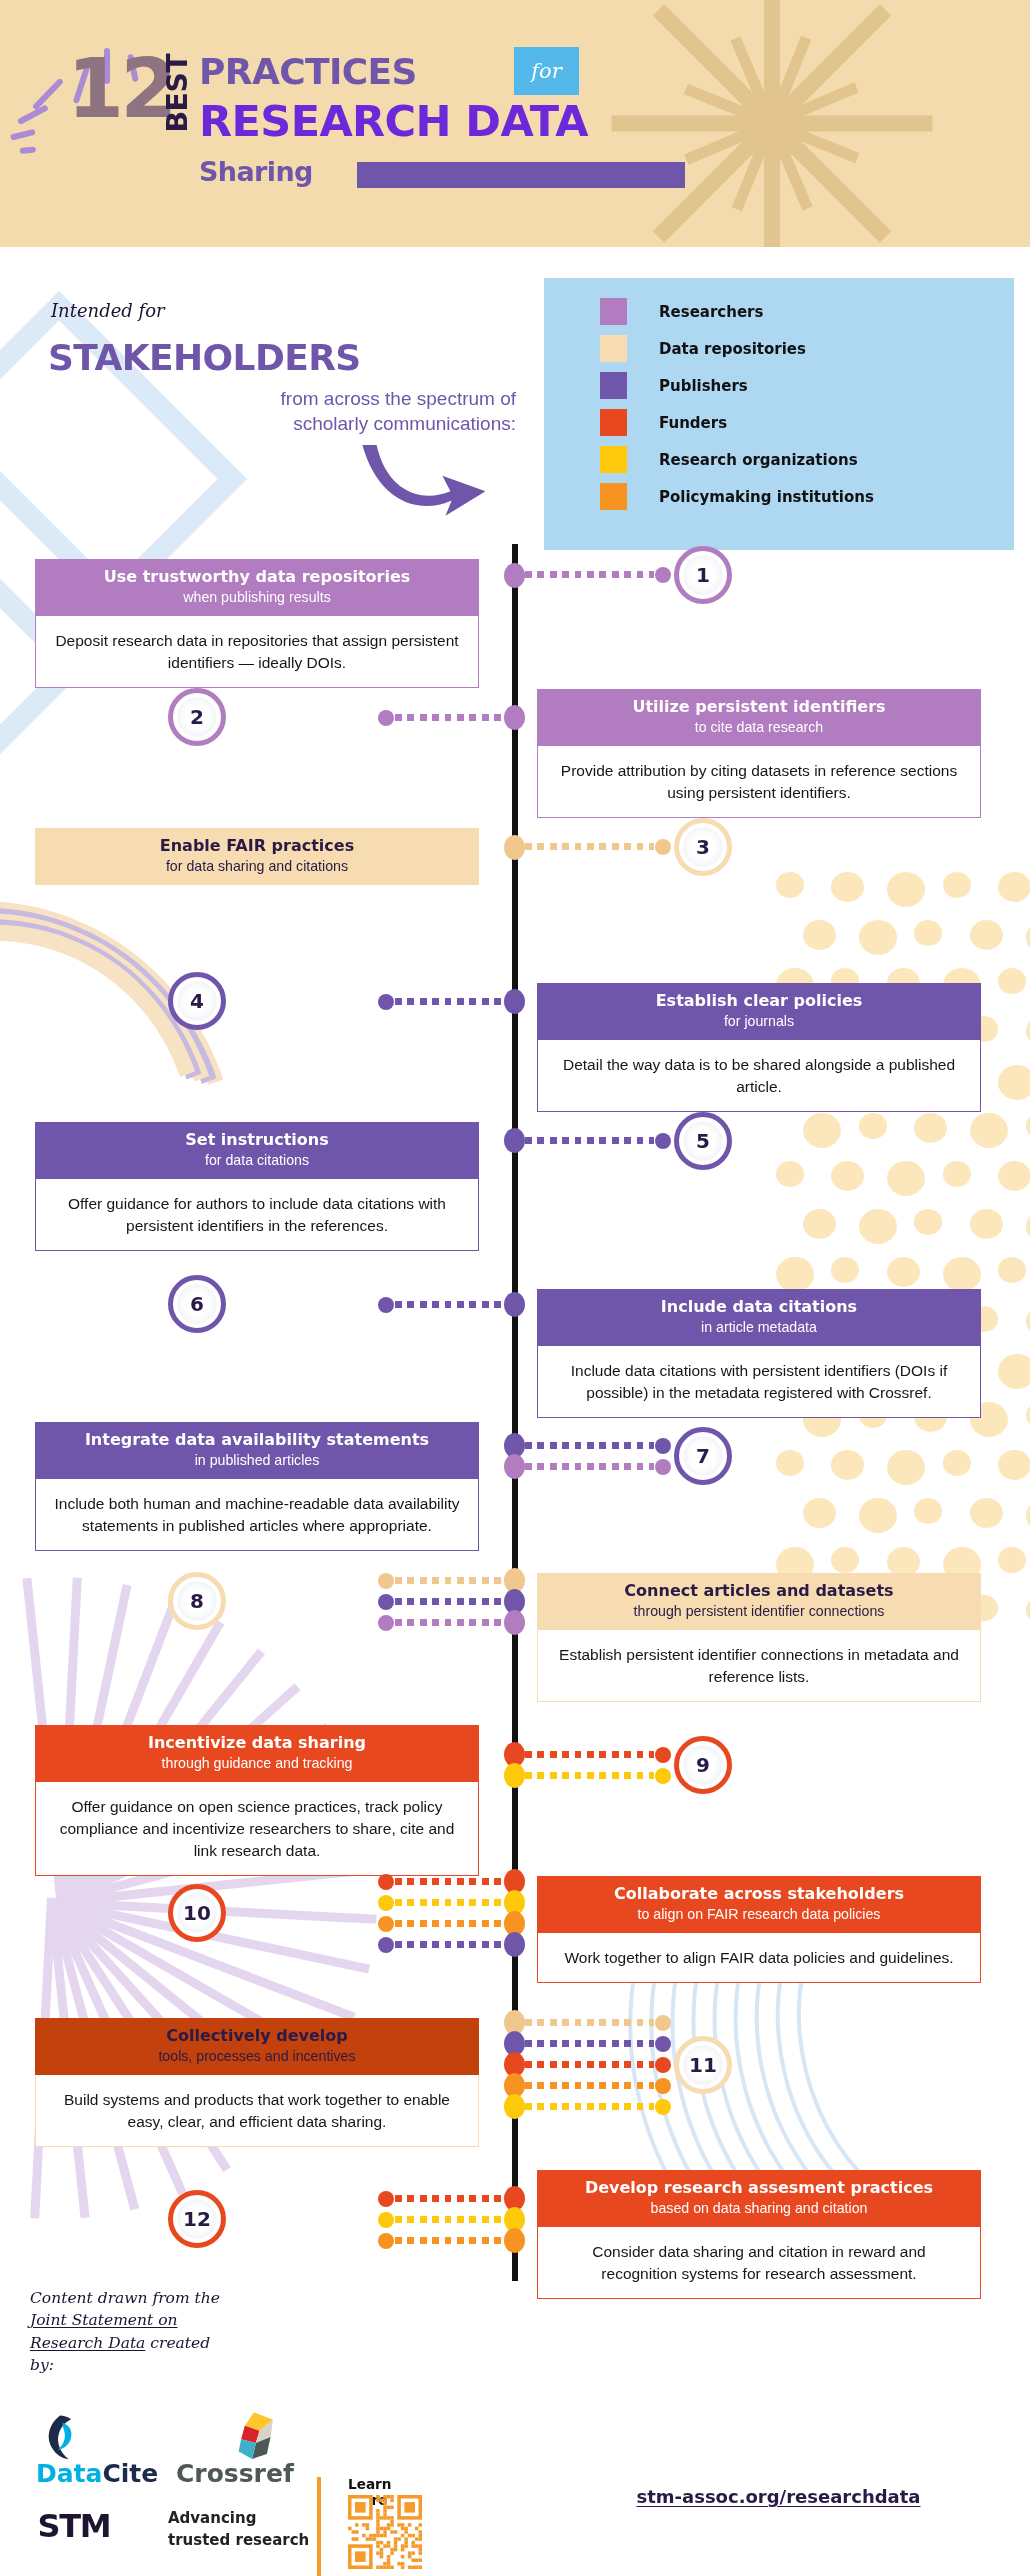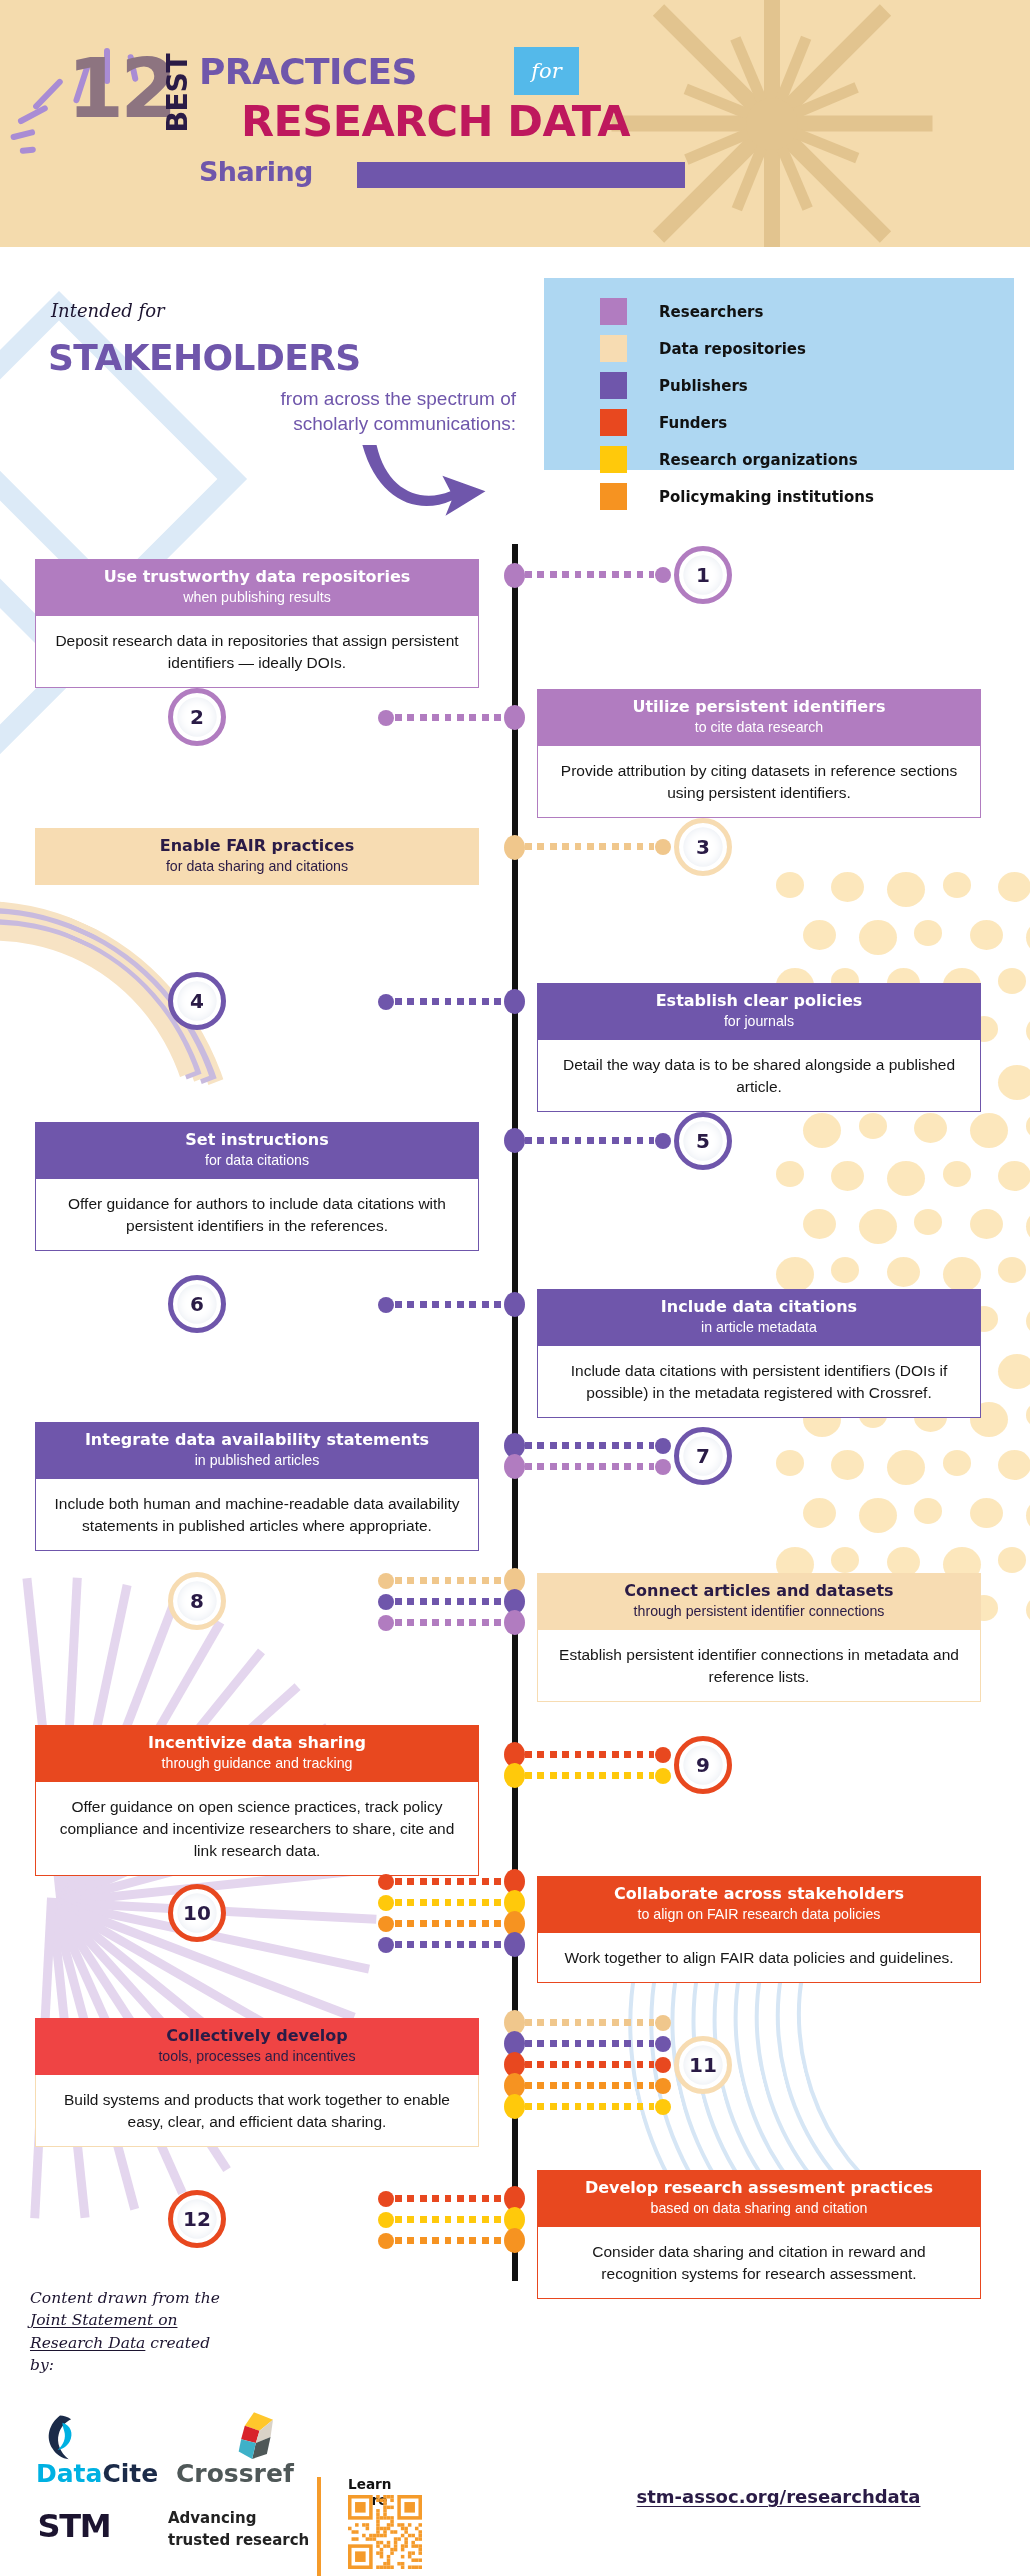--- a/index.html
+++ b/index.html
@@ -40,23 +40,22 @@
     position:absolute; left:514px; top:47px; width:65px; height:48px;
     background:#54b9ea;
   }
   .forbox span{
     display:block; text-align:center; line-height:48px;
     font-family:"DejaVu Serif", serif; font-style:italic;
     font-size:21px; color:#fff;
   }
   .resdata{
     position:absolute; left:199px; top:96px;
-    font-size:43px; font-weight:900; color:#be185d; letter-spacing:-0.6px;
+    font-size:43px; font-weight:900; color:#6d28d9; letter-spacing:-0.6px;
     font-family:"DejaVu Sans", sans-serif;
-    margin-left:42px;
   }
   .sharing{
     position:absolute; left:199px; top:156px;
     font-size:27px; font-weight:900; color:#6f56ab; letter-spacing:-0.6px;
     font-family:"DejaVu Sans", sans-serif;
   }
   .sharebar{
     position:absolute; left:357px; top:162px; width:328px; height:26px;
     background:#6f56ab;
   }
@@ -72,21 +71,21 @@
     font-size:36px; font-weight:900; color:#6f56ab; letter-spacing:-0.6px;
     font-family:"DejaVu Sans", sans-serif;
   }
   .spectrum{
     position:absolute; left:136px; top:386px; width:380px;
     text-align:right; font-size:19px; color:#6f56ab; line-height:1.32;
   }
   .arrow{position:absolute; left:359px; top:442px; width:136px; height:80px;}
 
   .legend{
-    position:absolute; left:544px; top:278px; width:470px; height:192px;
+    position:absolute; left:544px; top:278px; width:470px; height:272px;
     background:#aed7f2;
   }
   .legend-row{position:absolute; left:56px; display:flex; align-items:center;}
   .swatch{width:27px; height:27px; display:block;}
   .legend-label{
     margin-left:32px; font-size:15px; font-weight:900; color:#111;
     white-space:nowrap; font-family:"DejaVu Sans", sans-serif;
   }
 
   
@@ -543,21 +542,21 @@
       <span class="dash" style="background:repeating-linear-gradient(to right, #f69321 0 6.8px, transparent 6.8px 12.4px)"></span>
       <span class="cap" style="background:#f69321"></span>
     </div>
     <div class="node" style="left: 504px; top: 1911px; background: rgb(246, 147, 33);"></div>
     <div class="conn" style="left: 378px; top: 1939px; width: 130px; flex-direction: row-reverse;">
       <span class="dash" style="background:repeating-linear-gradient(to right, #6f56ab 0 6.8px, transparent 6.8px 12.4px)"></span>
       <span class="cap" style="background:#6f56ab"></span>
     </div>
     <div class="node" style="left: 504px; top: 1932px; background: rgb(111, 86, 171);"></div>
     <div class="card left" style="top: 2018px;">
-      <div class="card-head" style="background:#ef4444;color:#2a1b46">
+      <div class="card-head" style="background:#c2410c;color:#2a1b46">
          <div class="t1">Collectively develop</div>
          <div class="t2">tools, processes and incentives</div>
        </div>
        <div class="card-body" style="border-color:#f7dcb2">Build systems and products that work together to enable easy, clear, and efficient data sharing.</div>
     </div>
     <div class="badge" style="left: 674px; top: 2036px; border-color: rgb(247, 220, 178);">
       <span>11</span>
     </div>
     <div class="conn" style="left: 524px; top: 2017px; width: 147px;">
       <span class="dash" style="background:repeating-linear-gradient(to right, #f0c78c 0 6.8px, transparent 6.8px 12.4px)"></span>

